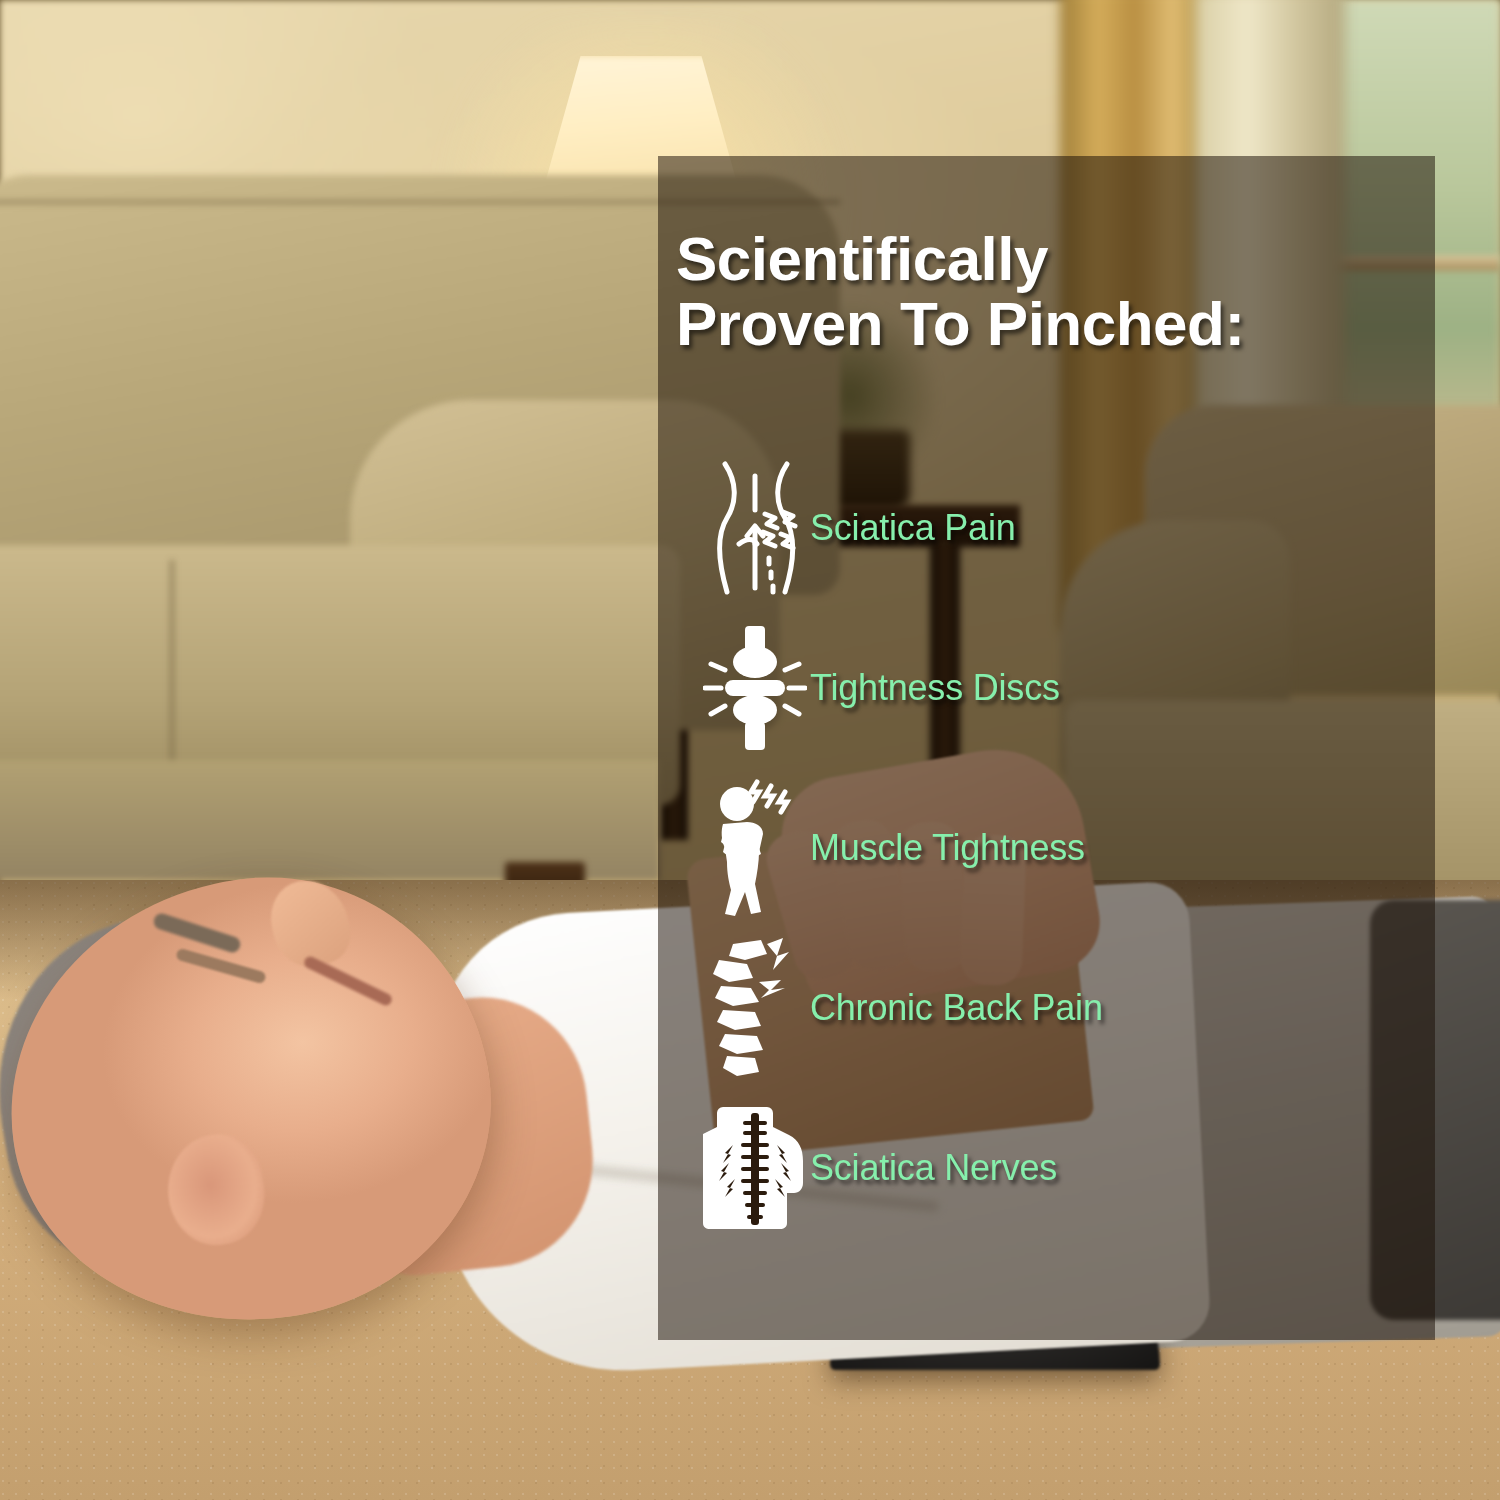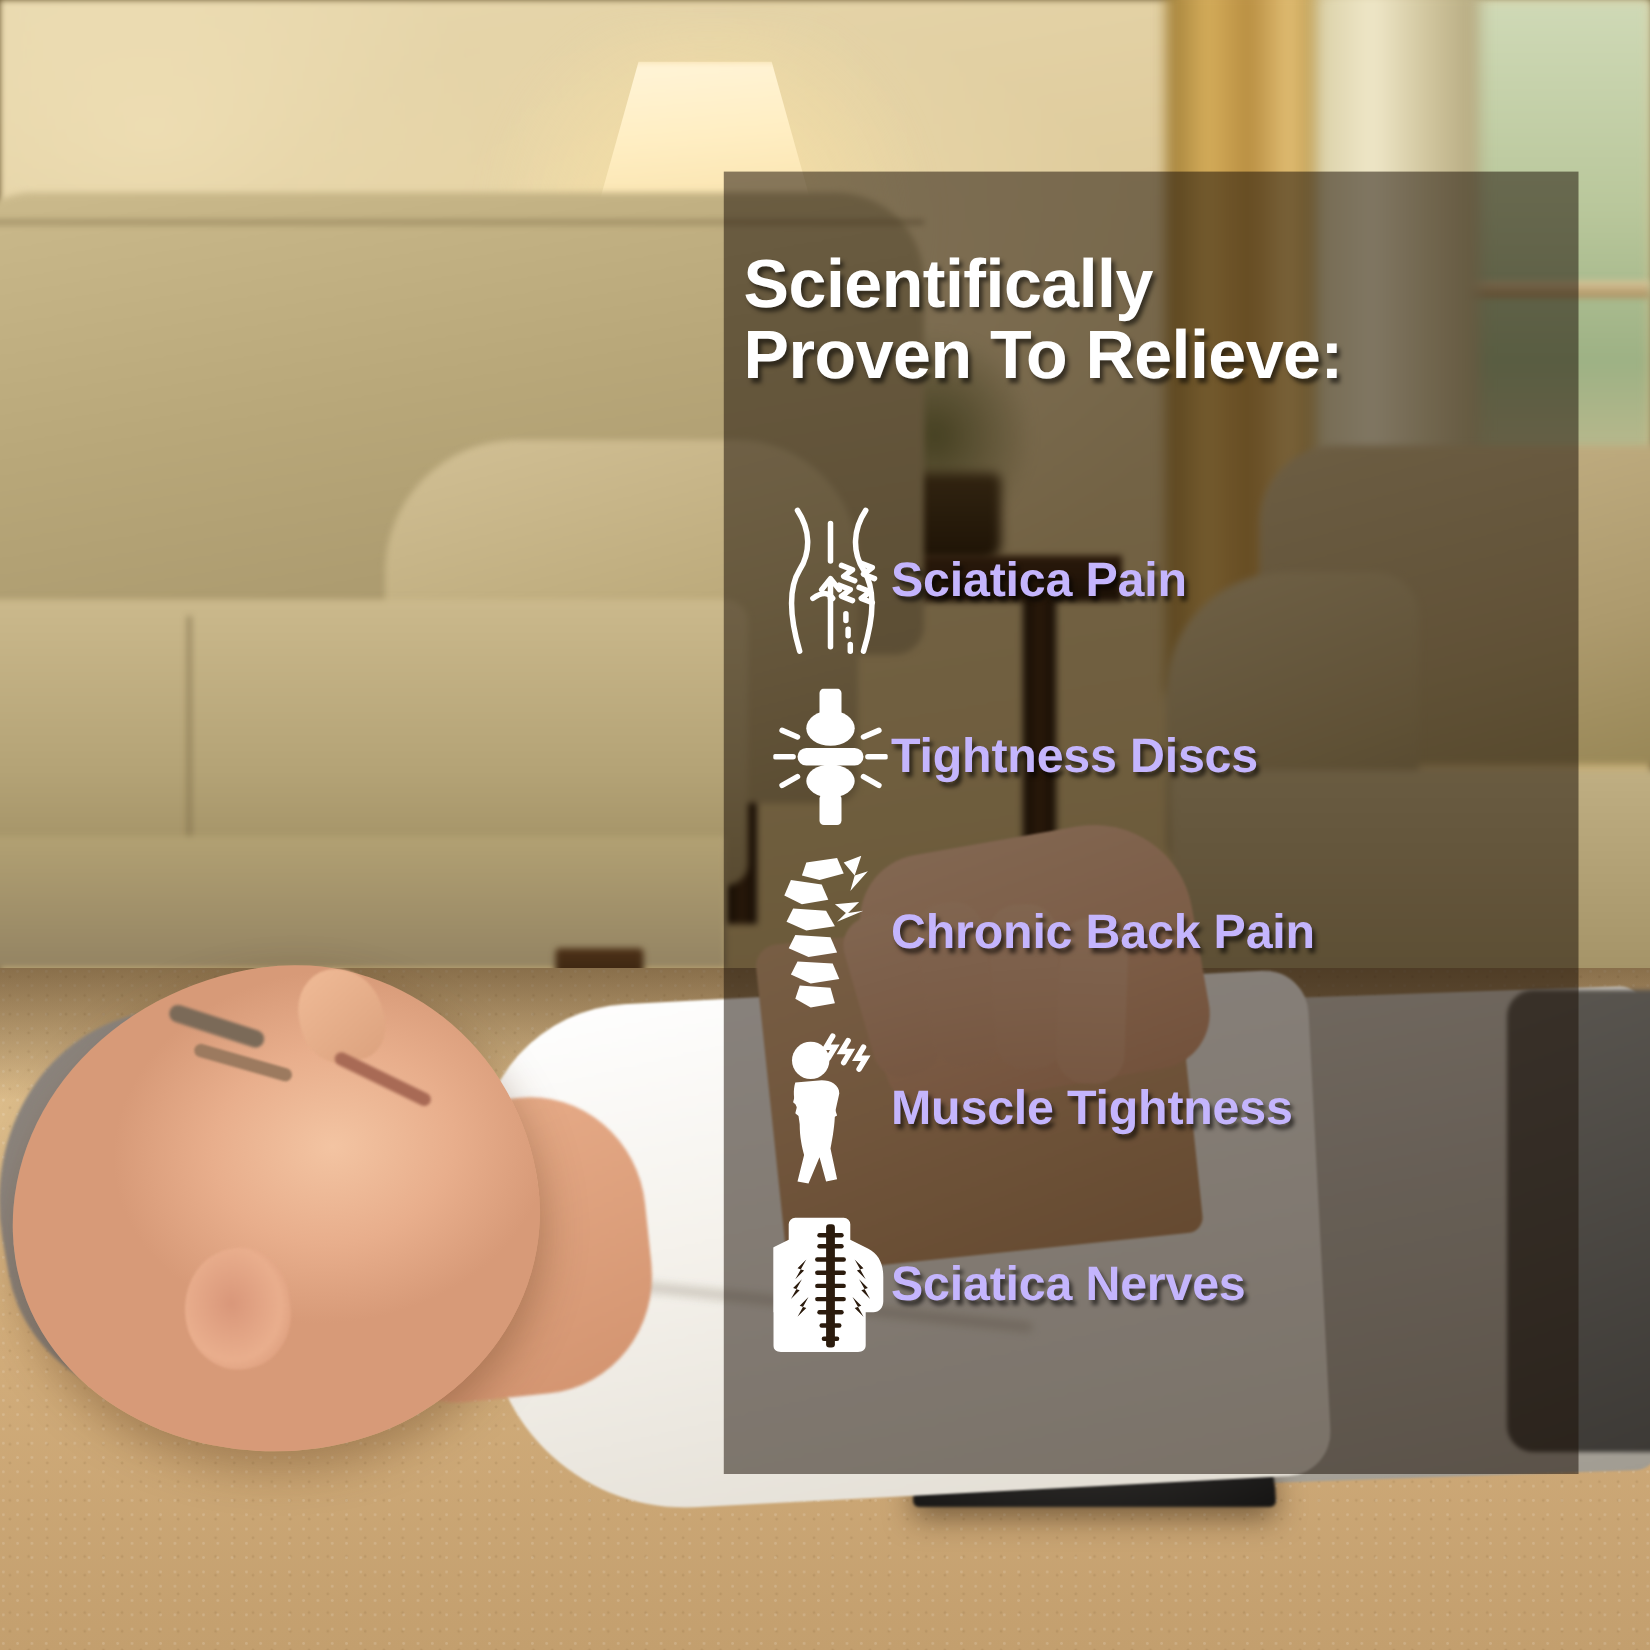--- a/index.html
+++ b/index.html
@@ -318,23 +318,23 @@
   .benefit-icon {
     width:110px;
     min-width:110px;
     height:140px;
     display:flex;
     align-items:center;
     justify-content:center;
   }
   .benefit-icon svg { display:block; }
   .benefit-label {
-    color:#c4b5fd;
-    font-size:44px;
-    font-weight:700;
+    color:#86efac;
+    font-size:36px;
+    font-weight:400;
     letter-spacing:-0.2px;
     text-shadow: 3px 4px 4px rgba(0,0,0,0.6);
     white-space:nowrap;
   }
 </style>
 </head>
 <body>
 
 <div id="stage">
 
@@ -390,21 +390,21 @@
     <div class="hand"></div>
     <div class="finger f1"></div>
     <div class="finger f2"></div>
     <div class="finger f3"></div>
     <div class="finger f4"></div>
   </div>
 
   <div class="overlay"></div>
 
   <div class="headline">Scientifically
-Proven To Relieve:</div>
+Proven To Pinched:</div>
 
   <div class="benefit-list">
 
     <div class="benefit-row">
       <span class="benefit-icon">
         <svg width="104" height="140" viewBox="0 0 104 140" fill="none" stroke="#fff" stroke-width="5" stroke-linecap="round" stroke-linejoin="round">
           <path d="M22 6 C34 24 34 44 24 60 C14 76 14 100 24 134"></path>
           <path d="M84 6 C72 24 72 44 82 60 C92 76 92 102 82 134"></path>
           <path d="M52 18 L52 52"></path>
           <path d="M52 84 L52 130"></path>
@@ -440,50 +440,50 @@
             <path d="M82 80 L96 88"></path>
           </g>
         </svg>
       </span>
       <span class="benefit-label">Tightness Discs</span>
     </div>
 
     <div class="benefit-row">
       <span class="benefit-icon">
         <svg width="104" height="140" viewBox="0 0 104 140" fill="#fff">
-          <path d="M30 6 L58 2 L64 16 L42 22 L26 18 Z"></path>
-          <path d="M16 22 L44 26 L50 40 L26 44 L10 36 Z"></path>
-          <path d="M18 48 L48 50 L56 64 L30 68 L12 60 Z"></path>
-          <path d="M20 72 L52 74 L58 88 L32 92 L14 84 Z"></path>
-          <path d="M22 96 L54 98 L60 112 L34 116 L16 108 Z"></path>
-          <path d="M24 118 L52 120 L56 134 L34 138 L20 130 Z"></path>
-          <path d="M64 6 L80 0 L74 18 L86 14 L70 32 L74 18 Z"></path>
-          <path d="M56 44 L78 42 L68 52 L82 50 L58 60 L66 52 Z"></path>
-        </svg>
-      </span>
-      <span class="benefit-label">Chronic Back Pain</span>
-    </div>
-
-    <div class="benefit-row">
-      <span class="benefit-icon">
-        <svg width="104" height="140" viewBox="0 0 104 140" fill="#fff">
           <circle cx="34" cy="26" r="17"></circle>
           <path d="M20 46 C18 52 18 62 22 70 L24 84 C24 96 26 104 28 112
                    L22 136 L32 138 L42 114 L48 136 L58 134 L52 106
                    C54 96 56 84 56 74 L60 56 C60 48 52 44 44 44 Z"></path>
           <path d="M20 56 C28 62 42 64 52 60 L56 66 C44 74 26 72 18 64 Z"></path>
           <path d="M22 66 C32 72 46 74 56 70 L58 76 C46 84 28 82 20 74 Z"></path>
           <g stroke="#fff" stroke-width="5" stroke-linecap="round" fill="none">
             <path d="M54 4 L48 14 L56 14 L50 24"></path>
             <path d="M68 8 L62 18 L70 18 L64 28"></path>
             <path d="M82 14 L76 24 L84 24 L78 34"></path>
           </g>
         </svg>
       </span>
       <span class="benefit-label">Muscle Tightness</span>
+    </div>
+
+    <div class="benefit-row">
+      <span class="benefit-icon">
+        <svg width="104" height="140" viewBox="0 0 104 140" fill="#fff">
+          <path d="M30 6 L58 2 L64 16 L42 22 L26 18 Z"></path>
+          <path d="M16 22 L44 26 L50 40 L26 44 L10 36 Z"></path>
+          <path d="M18 48 L48 50 L56 64 L30 68 L12 60 Z"></path>
+          <path d="M20 72 L52 74 L58 88 L32 92 L14 84 Z"></path>
+          <path d="M22 96 L54 98 L60 112 L34 116 L16 108 Z"></path>
+          <path d="M24 118 L52 120 L56 134 L34 138 L20 130 Z"></path>
+          <path d="M64 6 L80 0 L74 18 L86 14 L70 32 L74 18 Z"></path>
+          <path d="M56 44 L78 42 L68 52 L82 50 L58 60 L66 52 Z"></path>
+        </svg>
+      </span>
+      <span class="benefit-label">Chronic Back Pain</span>
     </div>
 
     <div class="benefit-row">
       <span class="benefit-icon">
         <svg width="104" height="126" viewBox="0 0 104 126" fill="#fff">
           <path d="M40 2 h24 a6 6 0 0 1 6 6 v14 l16 8 c10 5 14 14 14 26 v22
                    c0 6 -4 10 -9 10 h-7 v30 c0 4 -3 6 -7 6 h-70
                    c-4 0 -7 -2 -7 -6 v-30 h-7 c-5 0 -9 -4 -9 -10 v-22
                    c0 -12 4 -21 14 -26 l16 -8 v-14 a6 6 0 0 1 6 -6z" fill="#fff"></path>
           <g fill="#2b1b0d">

